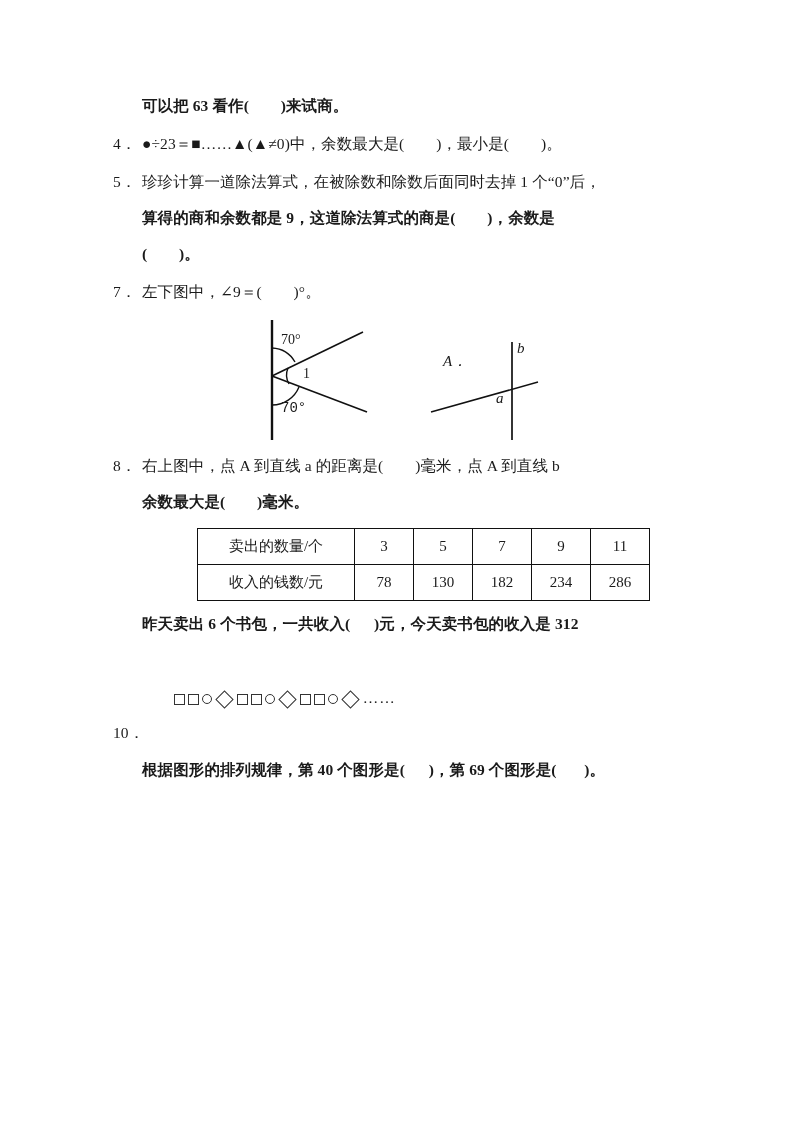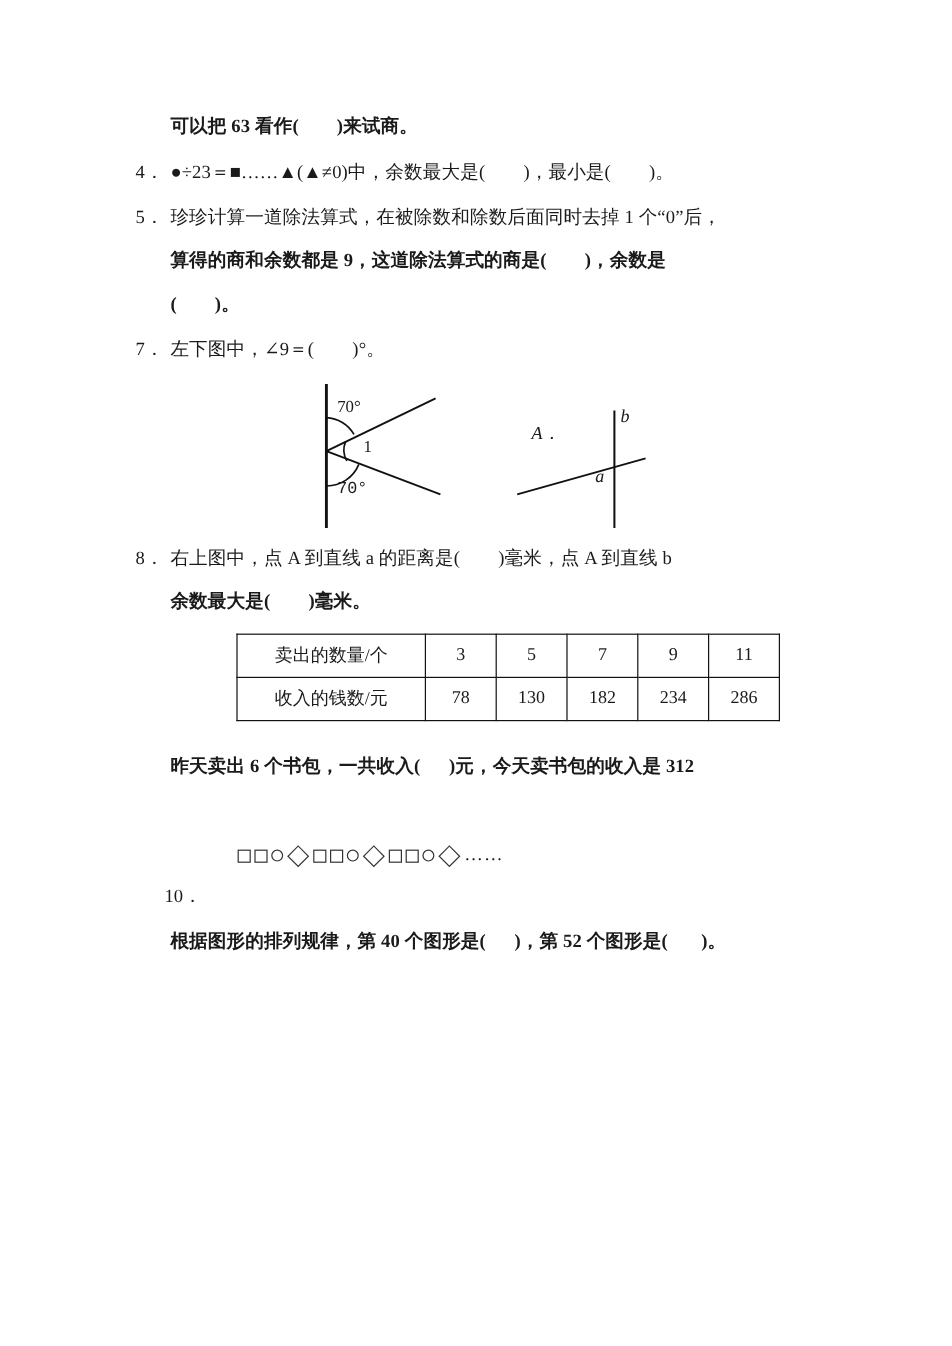--- a/index.html
+++ b/index.html
@@ -43,39 +43,39 @@
   }
   .indent {
     padding-left: 29px;
     font-weight: bold;
   }
   .num {
     display: inline-block;
     width: 29px;
     font-size: 15.5px;
   }
-  .num.wide { width: 29px; margin-left: 24px; }
+  .num.wide { width: 29px; }
 
   
   .figures {
     position: relative;
     height: 132px;
     margin-top: 4px;
     margin-bottom: 2px;
   }
   .fig-svg {
     position: absolute;
     left: 0;
     top: 0;
   }
 
   
   .tbl-wrap {
     margin-top: 8px;
-    margin-bottom: 20px;
+    margin-bottom: 5px;
     padding-left: 84px;
   }
   table.data {
     border-collapse: collapse;
     table-layout: fixed;
   }
   table.data td {
     border: 1.3px solid #111;
     text-align: center;
     font-size: 15px;
@@ -208,17 +208,17 @@
           </table>
       </div>
 
       <span class="line indent">昨天卖出 6 个书包，一共收入(      )元，今天卖书包的收入是 312</span>
     </div>
 
     <div class="q">
       <span class="line"><span class="num wide">10．</span><span class="shapes">
         <span class="shp sq"></span><span class="shp sq"></span><span class="shp ci"></span><span class="shp di"></span><span class="shp sq"></span><span class="shp sq"></span><span class="shp ci"></span><span class="shp di"></span><span class="shp sq"></span><span class="shp sq"></span><span class="shp ci"></span><span class="shp di"></span><span class="dots-tail">……</span>
       </span></span>
-      <span class="line indent">根据图形的排列规律，第 40 个图形是(      )，第 52 个图形是(       )。</span>
+      <span class="line indent">根据图形的排列规律，第 40 个图形是(      )，第 69 个图形是(       )。</span>
     </div>
 
   </div>
 </div>
 
 </body></html>

